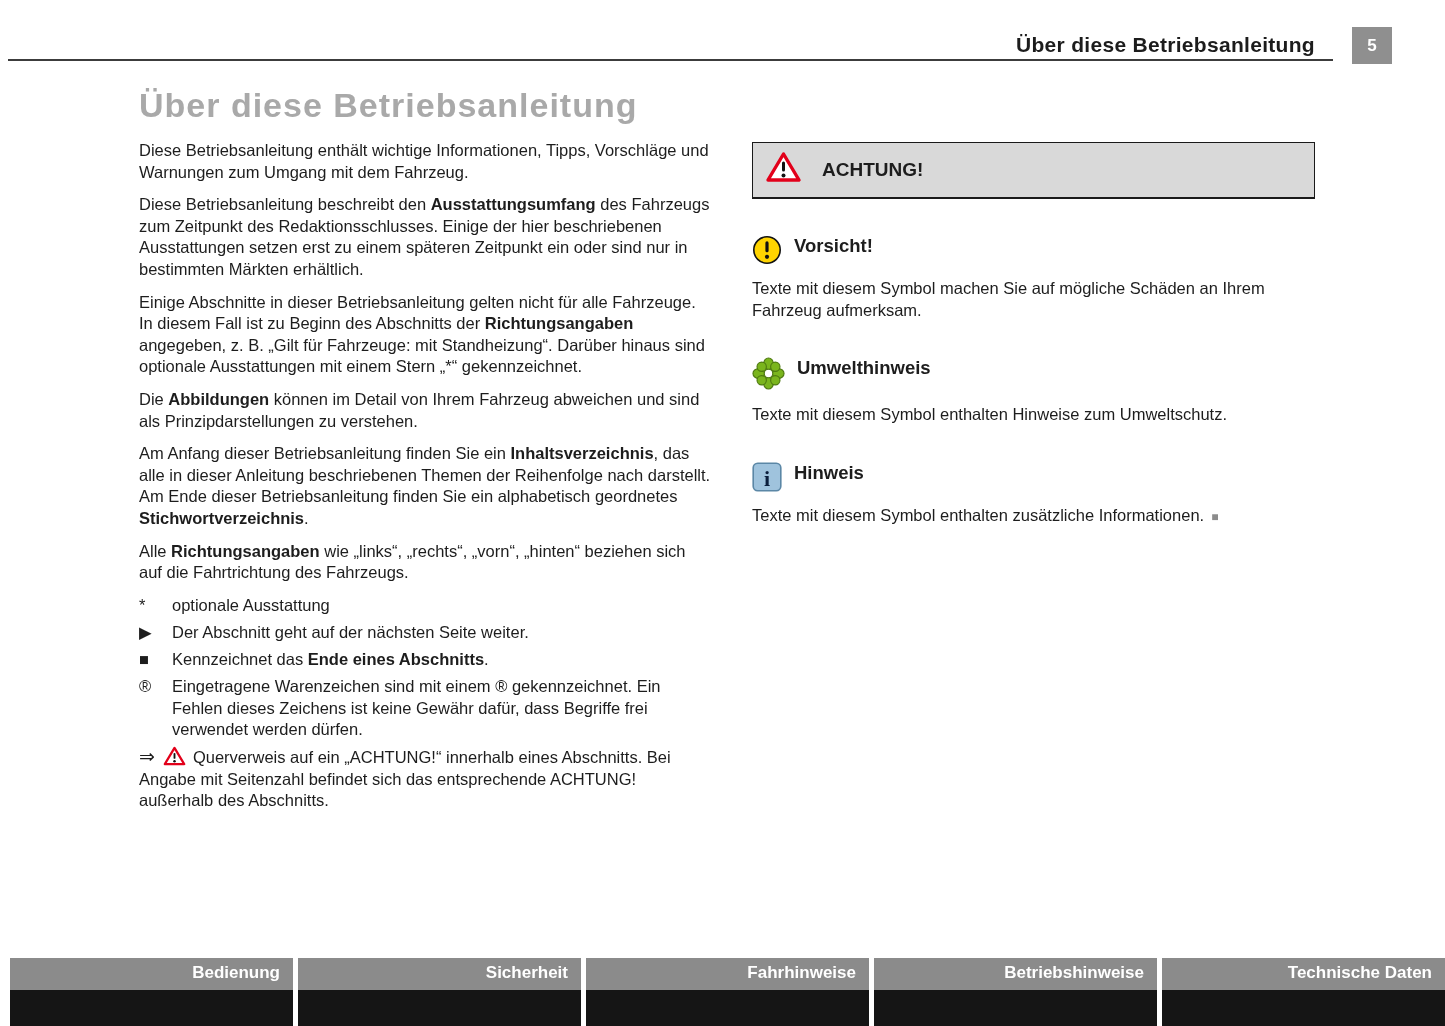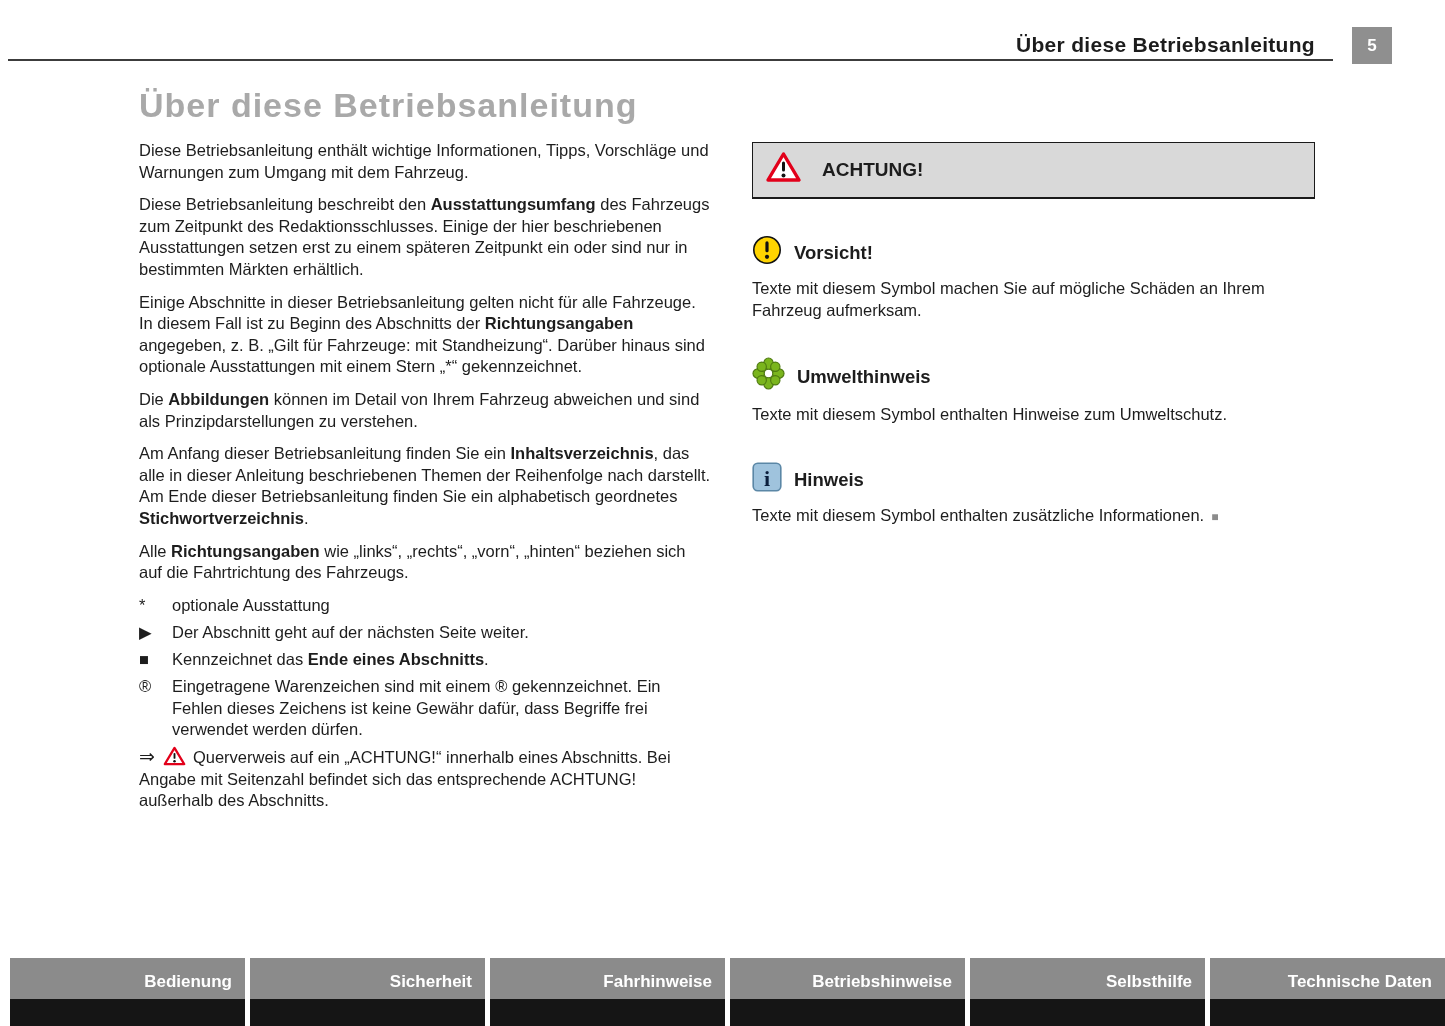--- a/index.html
+++ b/index.html
@@ -24,29 +24,29 @@
   .crossref-arrow { font-size:19px; margin-right:4px; }
   .crossref .inline-icon svg { vertical-align:-3px; margin:0 7px 0 4px; }
 
   
   .right-col { position:absolute; top:142px; left:752px; width:563px; font-size:16.5px; line-height:21.6px; }
   .achtung-box { border:1px solid #1a1a1a; }
   .achtung-head { background:#d9d9d9; border-bottom:1px solid #1a1a1a; display:flex; align-items:center; gap:20px; padding:8px 12px; }
   .achtung-title { font-size:19px; font-weight:700; }
   .achtung-body { padding:8px 12px 10px 12px; font-weight:700; line-height:21.5px; }
   .notice { margin-top:36px; }
-  .notice-head { display:flex; align-items:center; gap:12px; margin-bottom:8px; }
+  .notice-head { display:flex; align-items:flex-start; gap:12px; margin-bottom:8px; }
   .notice-title { font-size:18.5px; font-weight:700; }
   .notice-body { line-height:21.6px; }
   .end-marker { color:#8c8c8c; font-size:12px; margin-left:7px; }
 
   
   .footer { position:absolute; left:0; bottom:0; width:100%; height:68px; display:flex; gap:5px; padding-left:10px; background:#fff; }
   .tab { flex:1; display:flex; flex-direction:column; }
-  .tab-label { background:#8b8b8b; color:#fff; font-size:17px; font-weight:700; text-align:right; padding:14px 13px 7px 6px; }
+  .tab-label { background:#8b8b8b; color:#fff; font-size:17px; font-weight:700; text-align:right; padding:5px 13px 7px 6px; }
   .tab-dark { flex:1; background:#151515; }
 </style>
 <title>Über diese Betriebsanleitung</title></head>
 <body>
 
 <div class="page">
 
   <div class="header-title">Über diese Betriebsanleitung</div>
   <div class="page-num">5</div>
   <div class="header-rule"></div>
@@ -162,22 +162,18 @@
       </div>
       <div class="tab">
         <div class="tab-label">Fahrhinweise</div>
         <div class="tab-dark"></div>
       </div>
       <div class="tab">
         <div class="tab-label">Betriebshinweise</div>
         <div class="tab-dark"></div>
       </div>
       <div class="tab">
-        <div class="tab-label">Selbsthilfe</div>
-        <div class="tab-dark"></div>
-      </div>
-      <div class="tab">
         <div class="tab-label">Technische Daten</div>
         <div class="tab-dark"></div>
       </div>
     </div>
 
 </div>
 
 </body></html>

